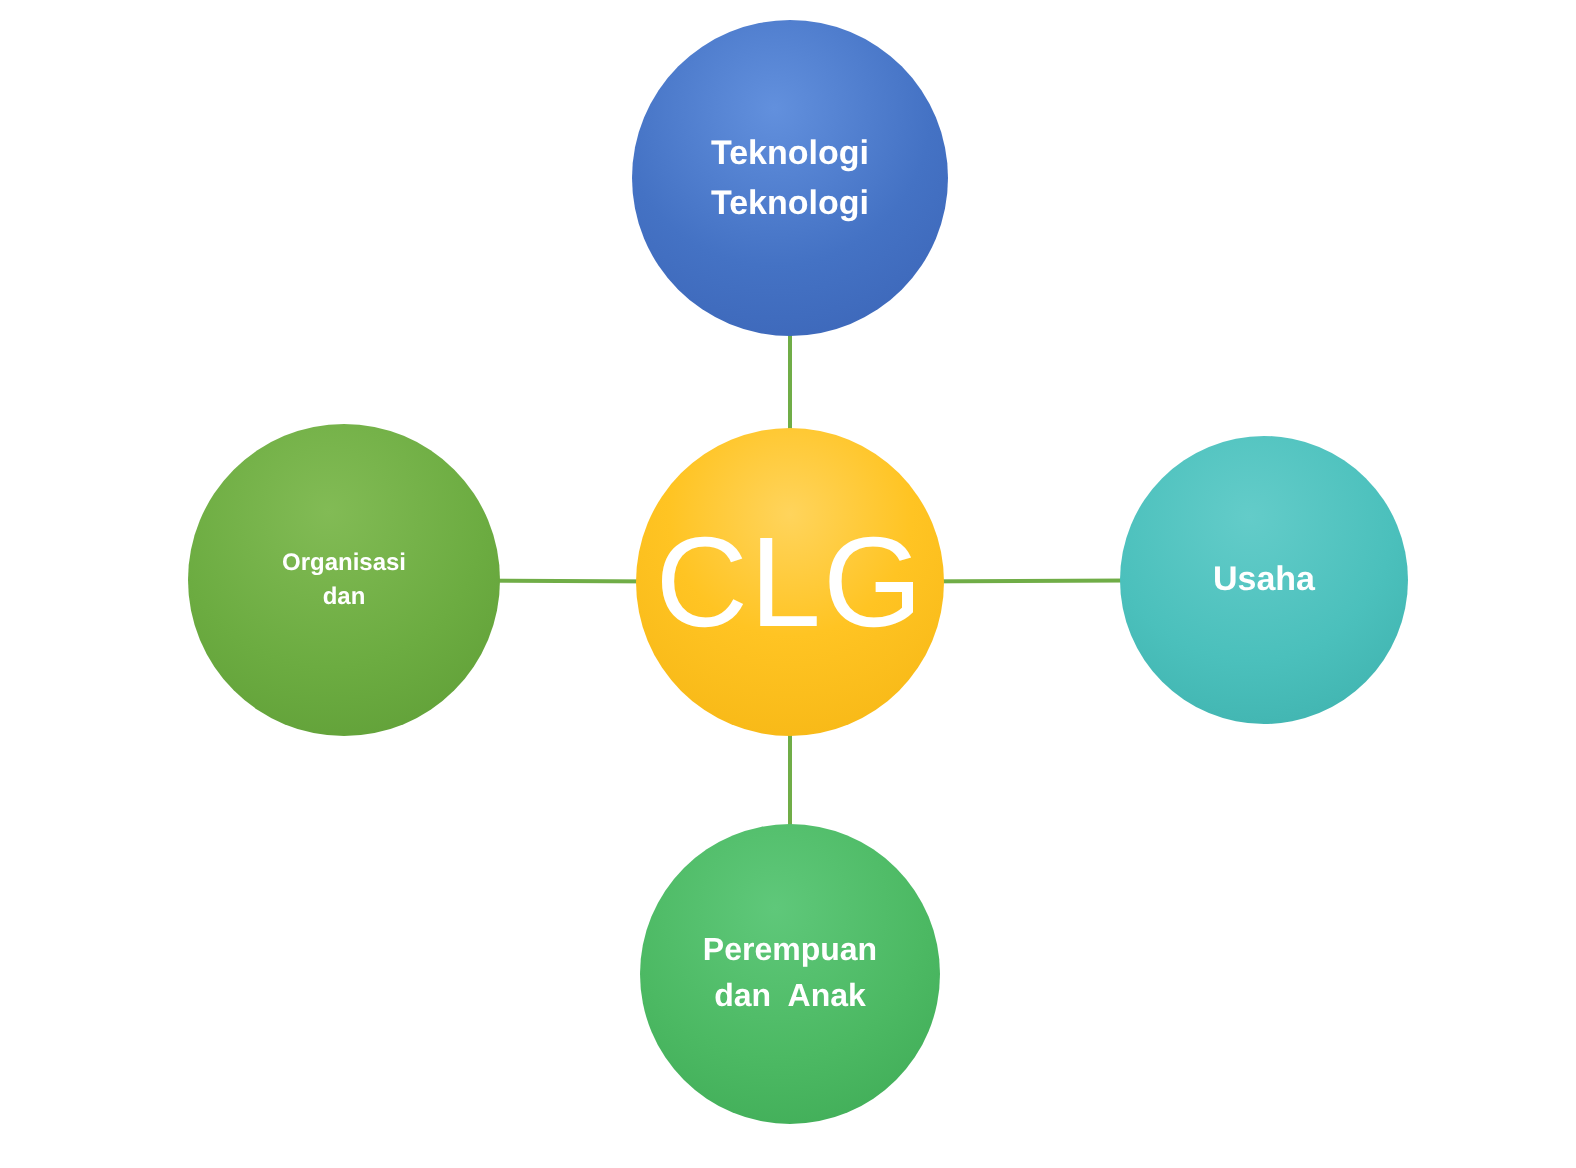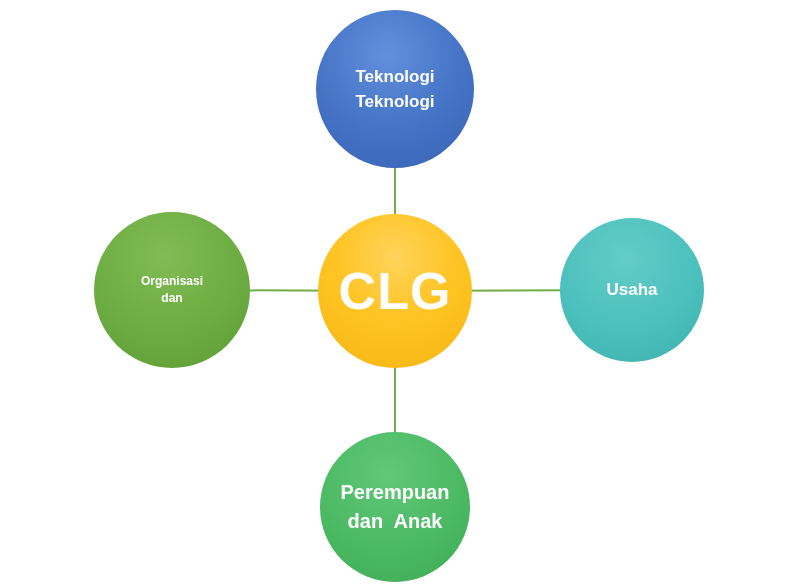--- a/index.html
+++ b/index.html
@@ -28,40 +28,40 @@
     justify-content: center;
     text-align: left;
     color: #ffffff;
     font-weight: bold;
   }
   .circle .line { display: block; white-space: pre; }
 
   .node-center {
     left: 318px; top: 214px; width: 154px; height: 154px;
     background: radial-gradient(circle at 50% 28%, #ffd45c 0%, #ffc423 45%, #f5b513 100%);
-    font-weight: bold;
-    font-size: 52px;
+    font-weight: normal;
+    font-size: 64px;
     letter-spacing: 1px;
   }
   .node-top {
     left: 316px; top: 10px; width: 158px; height: 158px;
     background: radial-gradient(circle at 45% 28%, #6290dd 0%, #4472c4 55%, #3a63b5 100%);
     font-size: 17px;
     line-height: 1.5;
   }
   .node-right {
     left: 560px; top: 218px; width: 144px; height: 144px;
     background: radial-gradient(circle at 45% 28%, #63ccc9 0%, #4bc0bc 55%, #3cafab 100%);
     font-size: 17px;
     line-height: 1.4;
   }
   .node-bottom {
-    left: 320px; top: 432px; width: 150px; height: 150px;
+    left: 320px; top: 412px; width: 150px; height: 150px;
     background: radial-gradient(circle at 45% 28%, #5fc87a 0%, #4cb963 55%, #3da954 100%);
-    font-size: 20px;
+    font-size: 16px;
     line-height: 1.45;
   }
   .node-left {
     left: 94px; top: 212px; width: 156px; height: 156px;
     background: radial-gradient(circle at 45% 28%, #82bb55 0%, #6cac41 55%, #5d9c35 100%);
     font-size: 12px;
     line-height: 1.4;
   }
 </style>
 </head>

